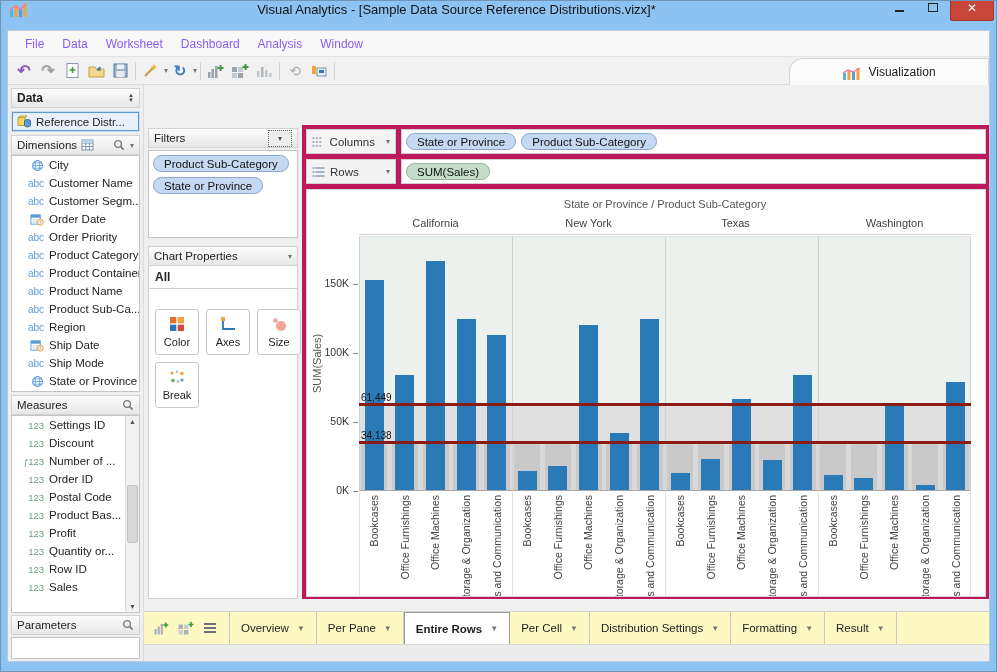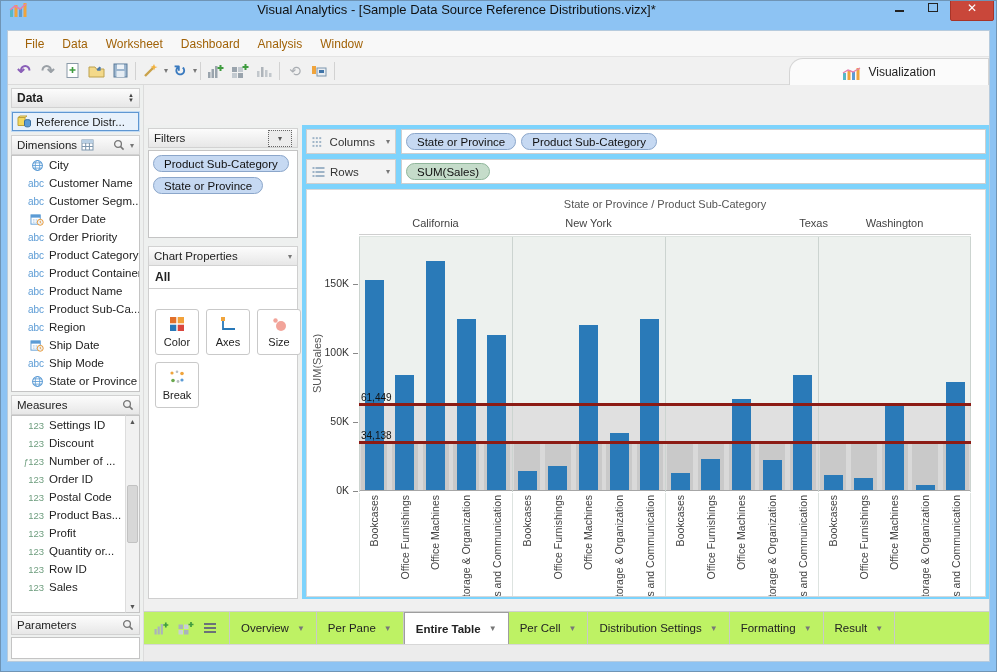--- a/index.html
+++ b/index.html
@@ -11,38 +11,38 @@
   .title{flex:1;text-align:center;font-size:13px;color:#111;}
   .win-controls{display:flex;align-items:flex-start;height:29px;}
   .win-btn{width:34px;height:24px;display:flex;align-items:center;justify-content:center;margin-top:0;}
   .glyph-min{width:9px;height:2px;background:#222;display:inline-block;margin-top:8px;}
   .glyph-max{width:10px;height:9px;border:1.5px solid #222;display:inline-block;}
   .win-close{width:44px;height:26px;background:#c9473a;border:1px solid #a83428;border-radius:2px;color:#fff;display:flex;align-items:center;justify-content:center;font-size:12px;}
   
   .frame{position:absolute;left:6px;right:6px;top:29px;bottom:9px;background:#f0f0f0;border:1px solid #b7cbdd;display:flex;flex-direction:column;}
   
   .menubar{height:26px;background:#f8f8f8;border-bottom:1px solid #e4e4e4;display:flex;align-items:center;padding-left:8px;flex:none;}
-  .menu-item{padding:4px 9px;color:#a16207;}
+  .menu-item{padding:4px 9px;color:#8b5cf6;}
   
   .toolbar{height:28px;background:#f1f1f1;border-bottom:1px solid #dadada;display:flex;align-items:center;padding-left:4px;position:relative;flex:none;}
   .tb{min-width:24px;height:22px;display:flex;align-items:center;justify-content:center;color:#666;}
   .tb-sep{width:1px;height:18px;background:#d2d2d2;margin:0 3px;}
   .caret{font-size:8px;color:#777;margin-left:1px;}
   .u-undo{color:#8a5fb8;font-size:16px;font-weight:bold;}
   .u-redo{color:#9aa0a6;font-size:16px;font-weight:bold;}
   .u-refresh{color:#3a7abf;font-size:15px;font-weight:bold;}
   .u-rot{color:#a9adb2;font-size:14px;}
   .viz-tab{position:absolute;right:0;top:1px;height:27px;width:200px;background:#fbfbfb;border:1px solid #d5d5d5;border-bottom:none;border-top-left-radius:14px;display:flex;align-items:center;justify-content:center;gap:6px;font-size:12px;color:#222;}
   
   .content{flex:1;display:flex;min-height:0;}
   .col-a{width:136px;flex:none;background:#eef0ef;padding:3px 3px 2px 3px;display:flex;flex-direction:column;border-right:1px solid #dcdcdc;}
   .right-wrap{flex:1;display:flex;flex-direction:column;min-width:0;}
   .right-top{flex:1;display:flex;min-height:0;margin-top:40px;}
   .col-b{width:158px;flex:none;background:#eef0ef;padding:3px 4px 0 4px;display:flex;flex-direction:column;}
-  .main{flex:1;background:#7dd3fc;padding:4px 3px 2px 4px;display:flex;flex-direction:column;min-width:0;}
+  .main{flex:1;background:#be185d;padding:4px 3px 2px 4px;display:flex;flex-direction:column;min-width:0;}
   
   .side-hd{height:20px;flex:none;display:flex;align-items:center;gap:4px;padding:0 5px;font-size:11.5px;color:#222;background:linear-gradient(#fcfcfc,#e7e7e7);border:1px solid #d2d2d2;}
   .side-hd.bold{font-weight:bold;font-size:12px;}
   .spacer{flex:1;}
   .updown{display:flex;flex-direction:column;line-height:5px;font-size:6px;color:#444;}
   .side-box{background:#fff;border:1px solid #c4c4c4;overflow:hidden;}
   .ds-item{margin:4px 1px;border:1px solid #5f97d2;outline:1px solid #c3dbf3;background:#e8f1fb;display:flex;gap:5px;padding:2px 4px;align-items:center;font-size:11.5px;}
   .field-row{height:18px;display:flex;align-items:center;gap:5px;padding-left:8px;font-size:11.5px;white-space:nowrap;}
   .field-ic{width:24px;flex:none;text-align:right;display:flex;justify-content:flex-end;align-items:center;}
   .ic-abc{color:#5b9bd5;font-size:10px;}
@@ -80,21 +80,21 @@
   .strip{position:absolute;}
   .bar{position:absolute;background:#2a7ab8;}
   .refline{position:absolute;left:0;right:0;height:3px;background:#8c1b14;}
   .ref-lab{position:absolute;left:2px;font-size:10px;color:#111;}
   .ytick-lab{position:absolute;font-size:10.5px;color:#333;text-align:right;}
   .ytick-dash{position:absolute;height:1px;background:#888;width:5px;}
   .ylab{position:absolute;writing-mode:vertical-rl;transform:rotate(180deg);display:flex;align-items:center;justify-content:center;font-size:11px;color:#555;}
   .xlab{position:absolute;display:flex;justify-content:center;align-items:flex-start;}
   .xlab span{writing-mode:vertical-rl;transform:rotate(180deg);font-size:10.5px;color:#444;white-space:nowrap;}
   
-  .tabstrip{height:33px;flex:none;background:#bef264;border-top:1px solid #cfcfcf;display:flex;align-items:stretch;padding-left:4px;margin-top:12px;}
+  .tabstrip{height:33px;flex:none;background:#fef9c3;border-top:1px solid #cfcfcf;display:flex;align-items:stretch;padding-left:4px;margin-top:12px;}
   .strip-icons{display:flex;align-items:center;gap:9px;padding:0 12px 0 6px;}
   .sheet-tab{display:flex;align-items:center;gap:8px;padding:0 11px;border-right:1px solid #c9c9c9;font-size:11.5px;color:#222;}
   .sheet-tab:first-of-type{border-left:1px solid #c9c9c9;}
   .sheet-tab.active{background:#fff;font-weight:bold;border:1px solid #9e9e9e;border-bottom:none;}
   .tab-caret{font-size:8px;color:#777;}
   .statusbar{height:17px;flex:none;background:#ececec;border-top:1px solid #d7d7d7;}
   svg{display:block;}
 </style>
 </head>
 <body>
@@ -539,21 +539,21 @@
                   <span class="caret">▾</span>
               </div>
               <div class="shelf" id="rows-shelf">
                   <span class="pill green">SUM(Sales)</span>
                 </div>
             </div>
             <div class="chart-card" id="chart-card">
                 <div class="chart-title" style="left:52px;top:8px;width:612px;">State or Province / Product Sub-Category</div>
                 <div class="pane-hd" style="left:52px;top:27px;width:153px;">California</div>
                 <div class="pane-hd" style="left:205px;top:27px;width:153px;">New York</div>
-                <div class="pane-hd" style="left:368px;top:27px;width:153px;text-align:right;">Texas</div>
+                <div class="pane-hd" style="left:352px;top:27px;width:153px;">Texas</div>
                 <div class="pane-hd" style="left:511px;top:27px;width:153px;">Washington</div>
                 <div style="position:absolute;left:52px;top:44px;width:612px;height:1px;background:#cfcfcf;"></div>
                 <div class="ylab" style="left:4px;top:46px;height:255px;">SUM(Sales)</div>
                 <div class="ytick-lab" style="left:0;width:42px;top:294px;">0K</div>
                 <div class="ytick-dash" style="left:46px;top:301px;"></div>
                 <div class="ytick-lab" style="left:0;width:42px;top:224.8943089430894px;">50K</div>
                 <div class="ytick-dash" style="left:46px;top:231.8943089430894px;"></div>
                 <div class="ytick-lab" style="left:0;width:42px;top:155.78861788617886px;">100K</div>
                 <div class="ytick-dash" style="left:46px;top:162.78861788617886px;"></div>
                 <div class="ytick-lab" style="left:0;width:42px;top:86.6829268292683px;">150K</div>
@@ -702,21 +702,21 @@
           <span id="sheet-tabs" style="display:flex;align-items:stretch;">
               <span class="sheet-tab">
      <span>Overview</span>
                 <span class="tab-caret">▼</span>
               </span>
               <span class="sheet-tab">
      <span>Per Pane</span>
                 <span class="tab-caret">▼</span>
               </span>
               <span class="sheet-tab active">
-     <span>Entire Table</span>
+     <span>Entire Rows</span>
                 <span class="tab-caret">▼</span>
               </span>
               <span class="sheet-tab">
      <span>Per Cell</span>
                 <span class="tab-caret">▼</span>
               </span>
               <span class="sheet-tab">
      <span>Distribution Settings</span>
                 <span class="tab-caret">▼</span>
               </span>

